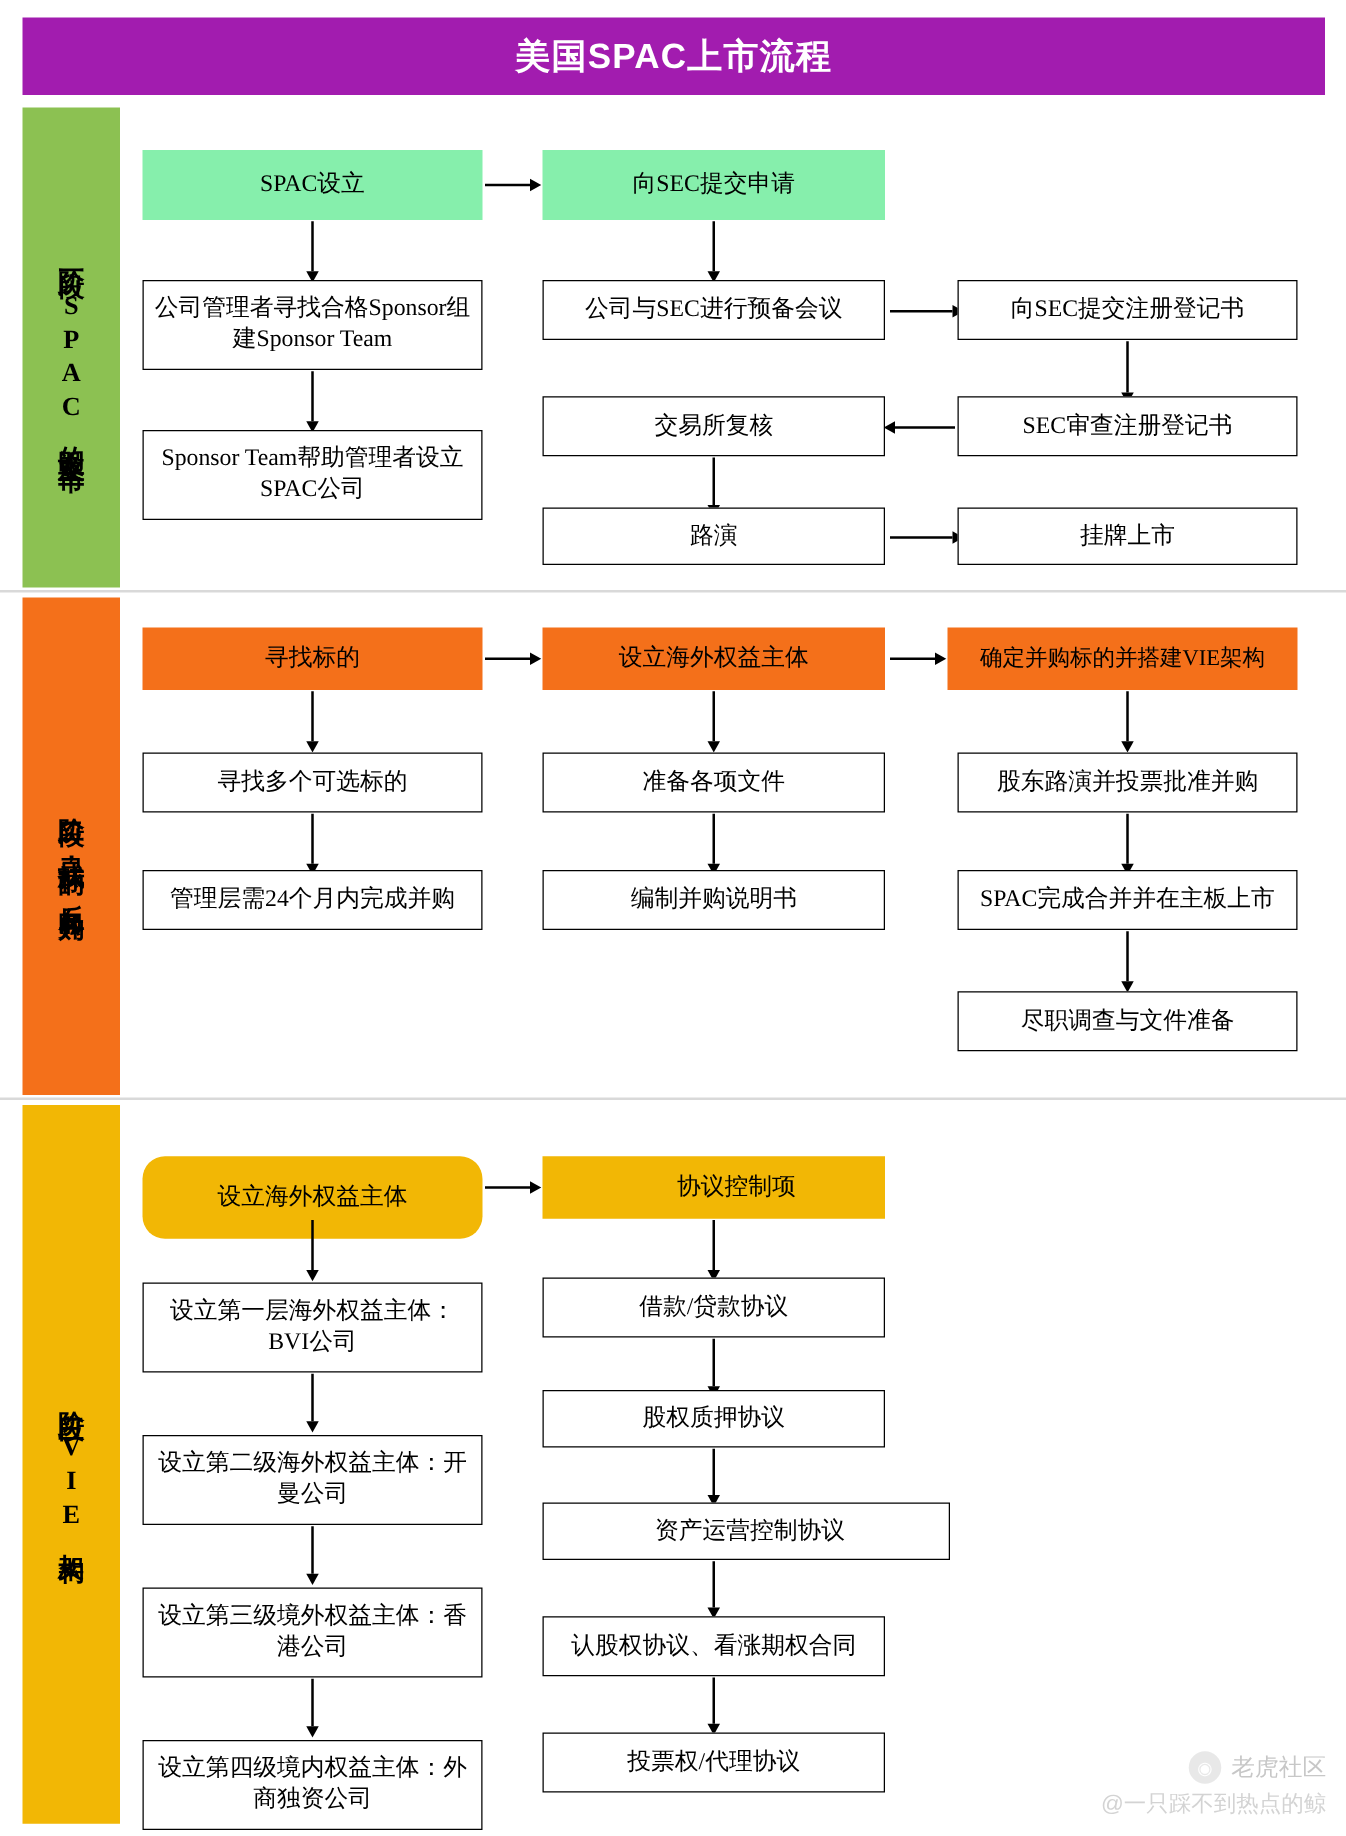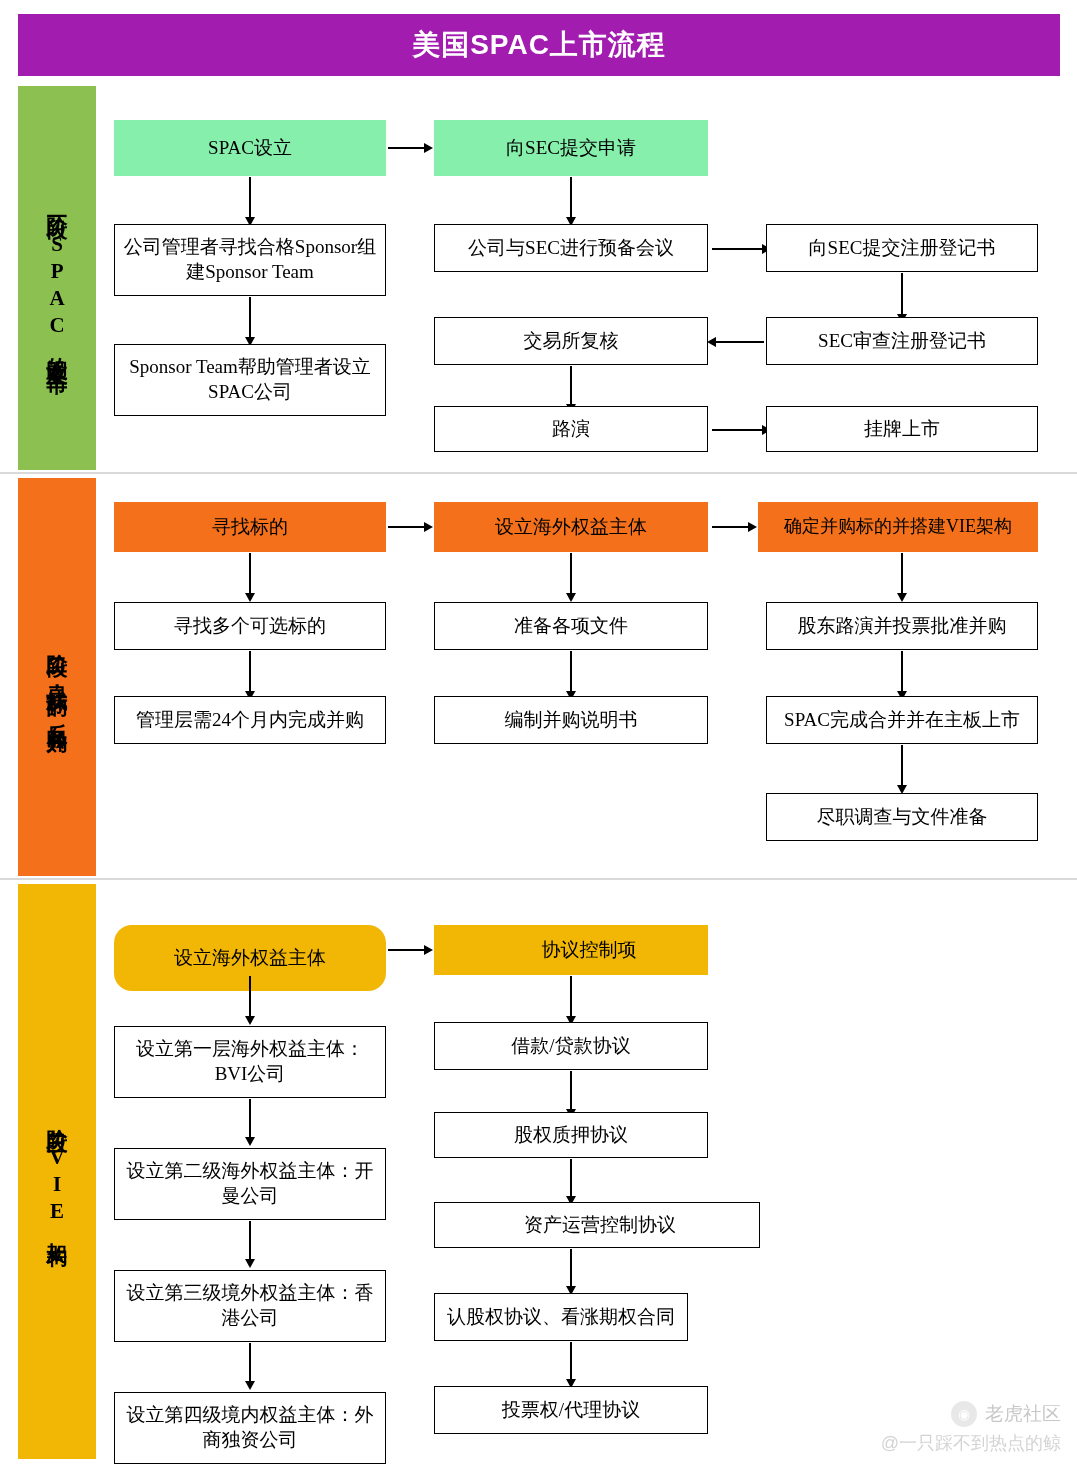--- a/index.html
+++ b/index.html
@@ -241,21 +241,21 @@
 <div class="arrow-v" style="left:249px; top:1343px; height:38px;"></div>
 <div class="node" style="left:114px; top:1392px; width:272px; height:72px;">设立第四级境内权益主体：外商独资公司</div>
 
 <div class="arrow-v" style="left:570px; top:976px; height:40px;"></div>
 <div class="node" style="left:434px; top:1022px; width:274px; height:48px;">借款/贷款协议</div>
 <div class="arrow-v" style="left:570px; top:1071px; height:38px;"></div>
 <div class="node" style="left:434px; top:1112px; width:274px; height:46px;">股权质押协议</div>
 <div class="arrow-v" style="left:570px; top:1159px; height:37px;"></div>
 <div class="node" style="left:434px; top:1202px; width:326px; height:46px;padding-left:12px;">资产运营控制协议</div>
 <div class="arrow-v" style="left:570px; top:1249px; height:37px;"></div>
-<div class="node" style="left:434px; top:1293px; width:254px; height:48px;">认股权协议、看涨期权合同</div>
+<div class="node" style="left:434px; top:1293px; width:274px; height:48px;">认股权协议、看涨期权合同</div>
 <div class="arrow-v" style="left:570px; top:1342px; height:37px;"></div>
 <div class="node" style="left:434px; top:1386px; width:274px; height:48px;">投票权/代理协议</div>
 
 <div class="watermark">
   <div class="wm-row">
     <span class="wm-circle">◉</span>
     <span>老虎社区</span>
   </div>
   <div class="wm-sub">@一只踩不到热点的鲸</div>
 </div>

